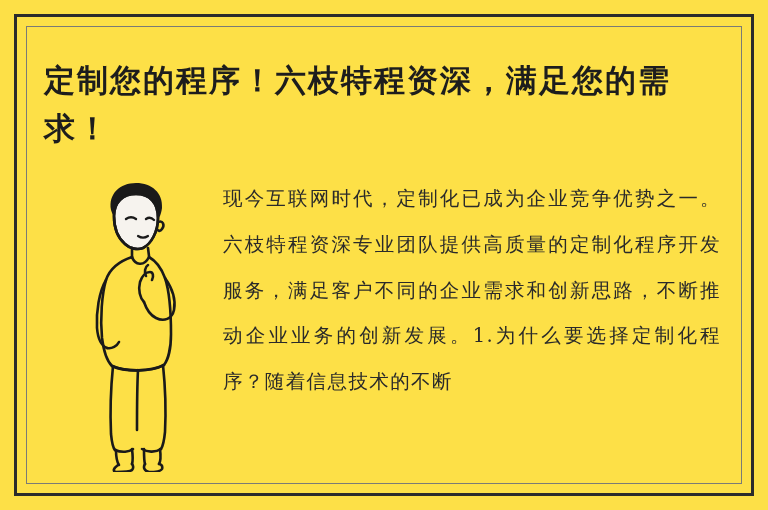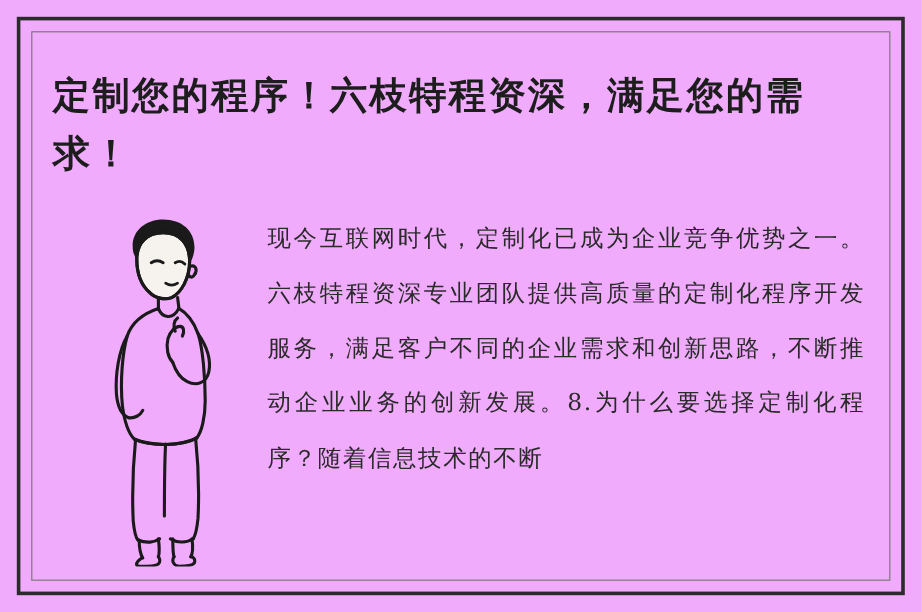--- a/index.html
+++ b/index.html
@@ -12,21 +12,21 @@
     background: #f4f1ec;
     font-family: "Liberation Sans", sans-serif;
     overflow: hidden;
   }
   .card {
     position: absolute;
     left: 0;
     top: 0;
     width: 768px;
     height: 510px;
-    background: #f0abfc;
+    background: #fde047;
     box-sizing: border-box;
   }
   .frame-outer {
     position: absolute;
     left: 14px;
     top: 14px;
     right: 14px;
     bottom: 14px;
     border: 3px solid #2b2b2b;
     box-sizing: border-box;
@@ -129,15 +129,15 @@
       <path d="M50 278 C50 286 51 290 53 293"></path>
       <path d="M66 277 C67 285 67 289 66 292"></path>
       <path d="M78 277 C78 285 78 289 79 292"></path>
       <path d="M94 277 C95 285 95 289 93 292"></path>
 
       <path d="M52 293 C48 296 46 299 50 300 C56 300 64 300 66 298 C68 296 67 293 66 292"></path>
       <path d="M79 292 C77 295 78 299 83 300 C89 300 95 299 96 297 C97 294 95 292 93 292"></path>
     </svg>
   </div>
 
-  <div class="body-text">现今互联网时代，定制化已成为企业竞争优势之一。六枝特程资深专业团队提供高质量的定制化程序开发服务，满足客户不同的企业需求和创新思路，不断推动企业业务的创新发展。8.为什么要选择定制化程序？随着信息技术的不断</div>
+  <div class="body-text">现今互联网时代，定制化已成为企业竞争优势之一。六枝特程资深专业团队提供高质量的定制化程序开发服务，满足客户不同的企业需求和创新思路，不断推动企业业务的创新发展。1.为什么要选择定制化程序？随着信息技术的不断</div>
 
 </div>
 
 </body></html>

